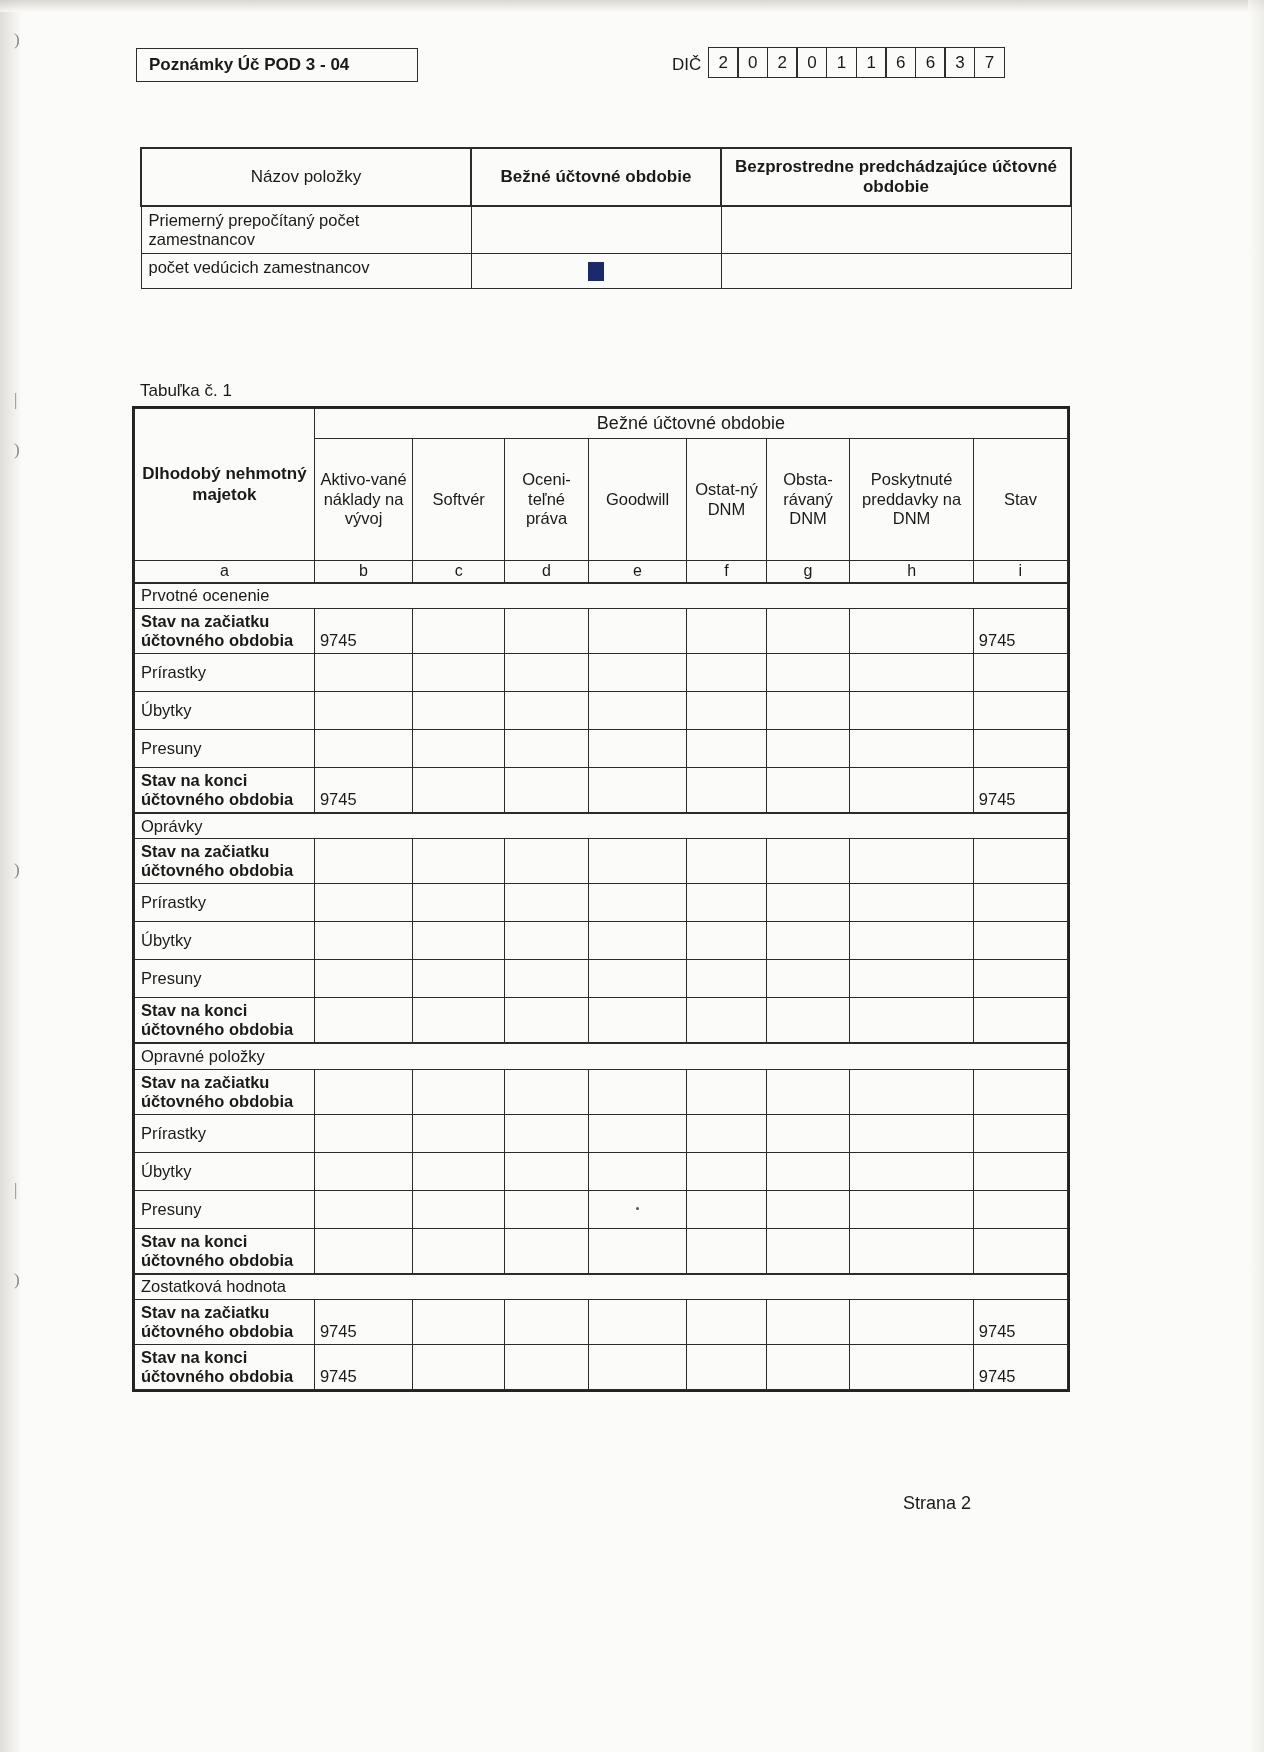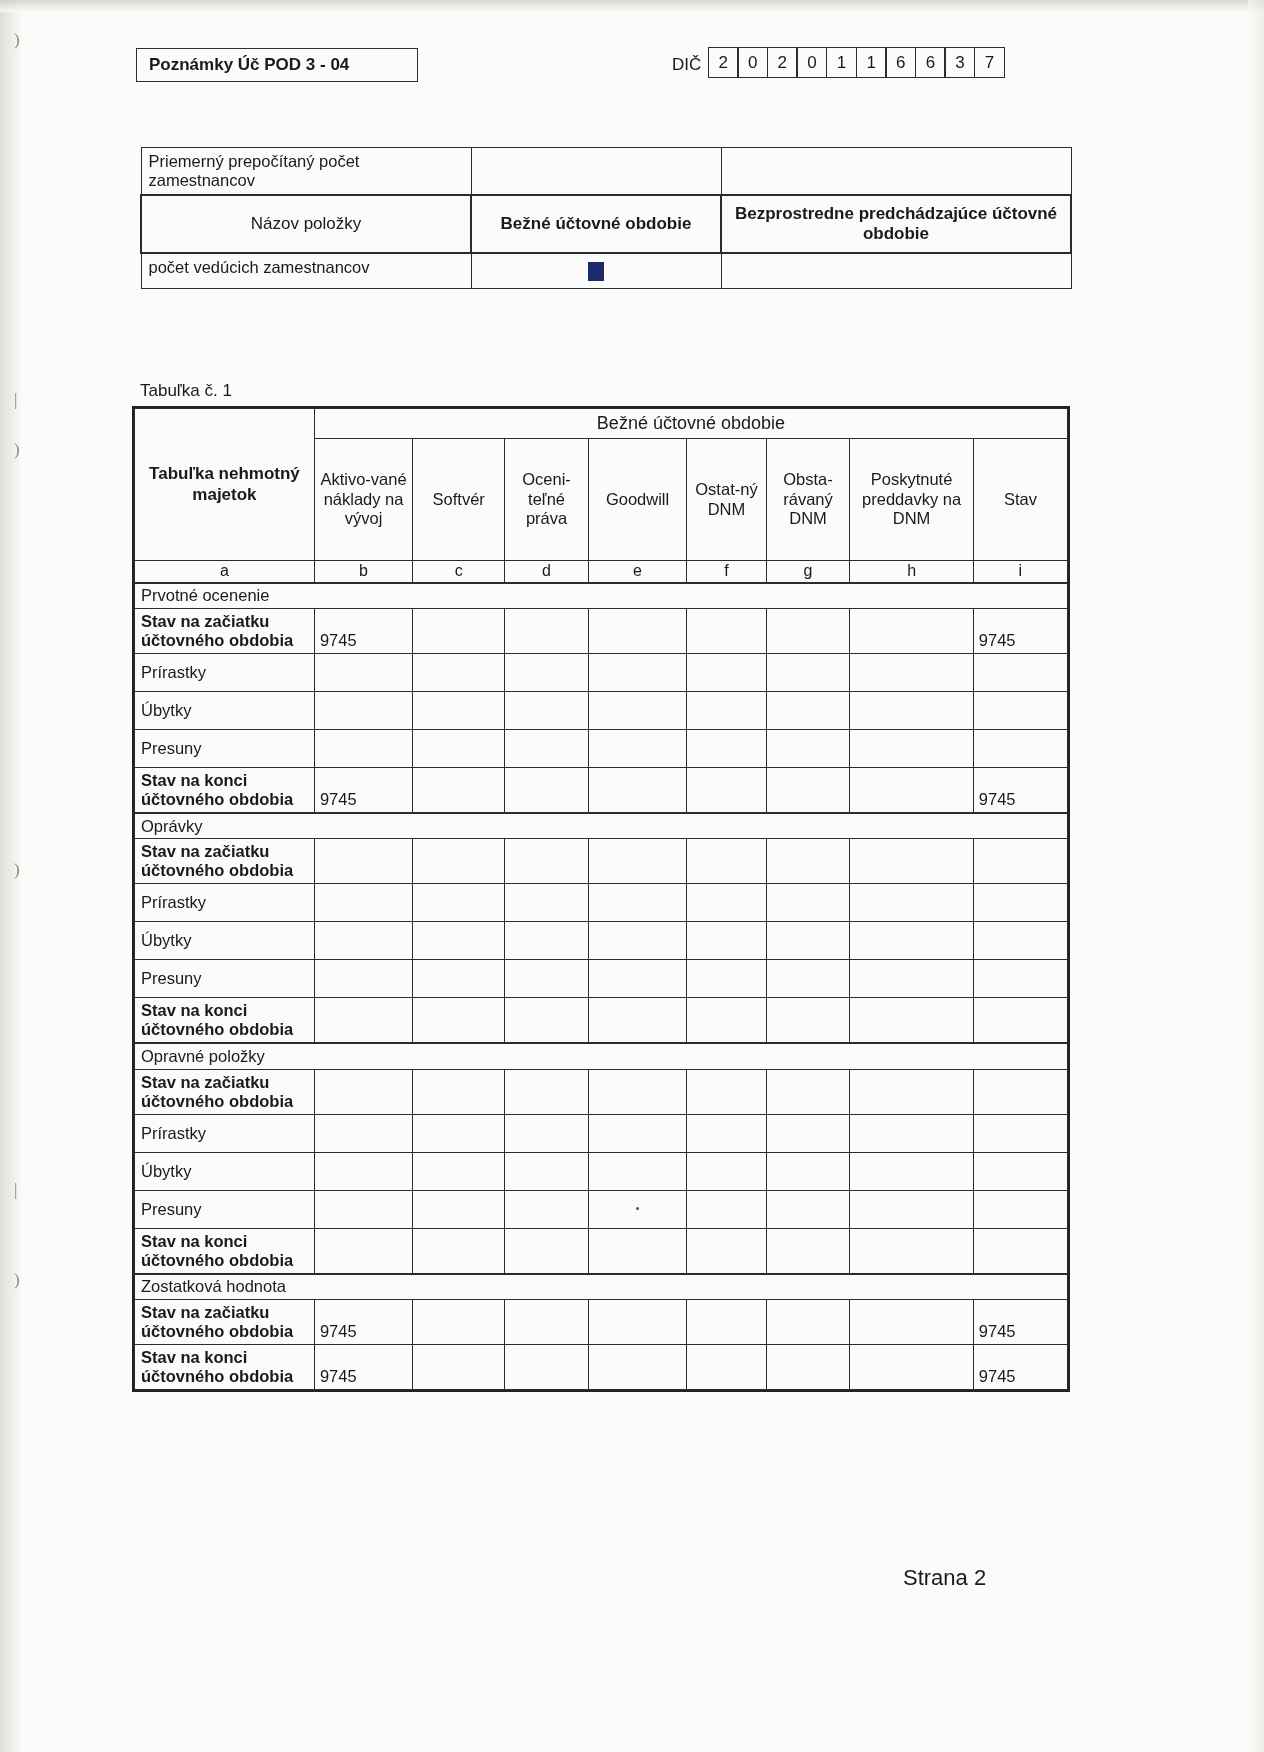--- a/index.html
+++ b/index.html
@@ -230,22 +230,22 @@
     left: 48%;
     top: 45%;
     width: 3px; height: 3px;
     background: #555;
     border-radius: 50%;
   }
 
   .footer {
     position: absolute;
     left: 903px;
-    top: 1565px;
-    font-size: 22px;
+    top: 1493px;
+    font-size: 18px;
   }
 </style>
 </head>
 <body>
 
 <div class="page">
   <div class="scan-left"></div>
   <div class="scan-top"></div>
   <div class="scan-right"></div>
 
@@ -276,28 +276,28 @@
 
 
   <table class="t1">
     <colgroup>
       <col style="width:330px">
       <col style="width:250px">
       <col style="width:350px">
     </colgroup>
     <tbody>
         <tr>
+      <th class="hcell outer">Názov položky</th>
+      <th class="hcell outer bold">Bežné účtovné obdobie</th>
+      <th class="hcell outer bold">Bezprostredne predchádzajúce účtovné obdobie</th>
+    </tr>
+    <tr>
       <td>Priemerný prepočítaný počet zamestnancov</td>
       <td class="val"></td>
       <td class="val"></td>
-    </tr>
-    <tr>
-      <th class="hcell outer">Názov položky</th>
-      <th class="hcell outer bold">Bežné účtovné obdobie</th>
-      <th class="hcell outer bold">Bezprostredne predchádzajúce účtovné obdobie</th>
     </tr>
     <tr>
       <td>počet vedúcich zamestnancov</td>
       <td class="val"><span class="highlight-val">1</span></td>
       <td class="val"></td>
     </tr>
   </tbody>
     </table>
 
   <div class="sec2-sub">Tabuľka č. 1</div>
@@ -311,21 +311,21 @@
       <col style="width:80px">
       <col style="width:94px">
       <col style="width:76px">
       <col style="width:80px">
       <col style="width:118px">
       <col style="width:90px">
     </colgroup>
 
     <tbody>
           <tr>
-      <td rowspan="2" class="rowhdr-main">Tabuľka nehmotný majetok</td>
+      <td rowspan="2" class="rowhdr-main">Dlhodobý nehmotný majetok</td>
       <td colspan="8" class="hdr-span">Bežné účtovné obdobie</td>
     </tr>
     <tr>
       <td class="colhdr">Aktivo-vané náklady na vývoj</td>
       <td class="colhdr">Softvér</td>
       <td class="colhdr">Oceni-teľné práva</td>
       <td class="colhdr">Goodwill</td>
       <td class="colhdr">Ostat-ný DNM</td>
       <td class="colhdr">Obsta-rávaný DNM</td>
       <td class="colhdr">Poskytnuté preddavky na DNM</td>

